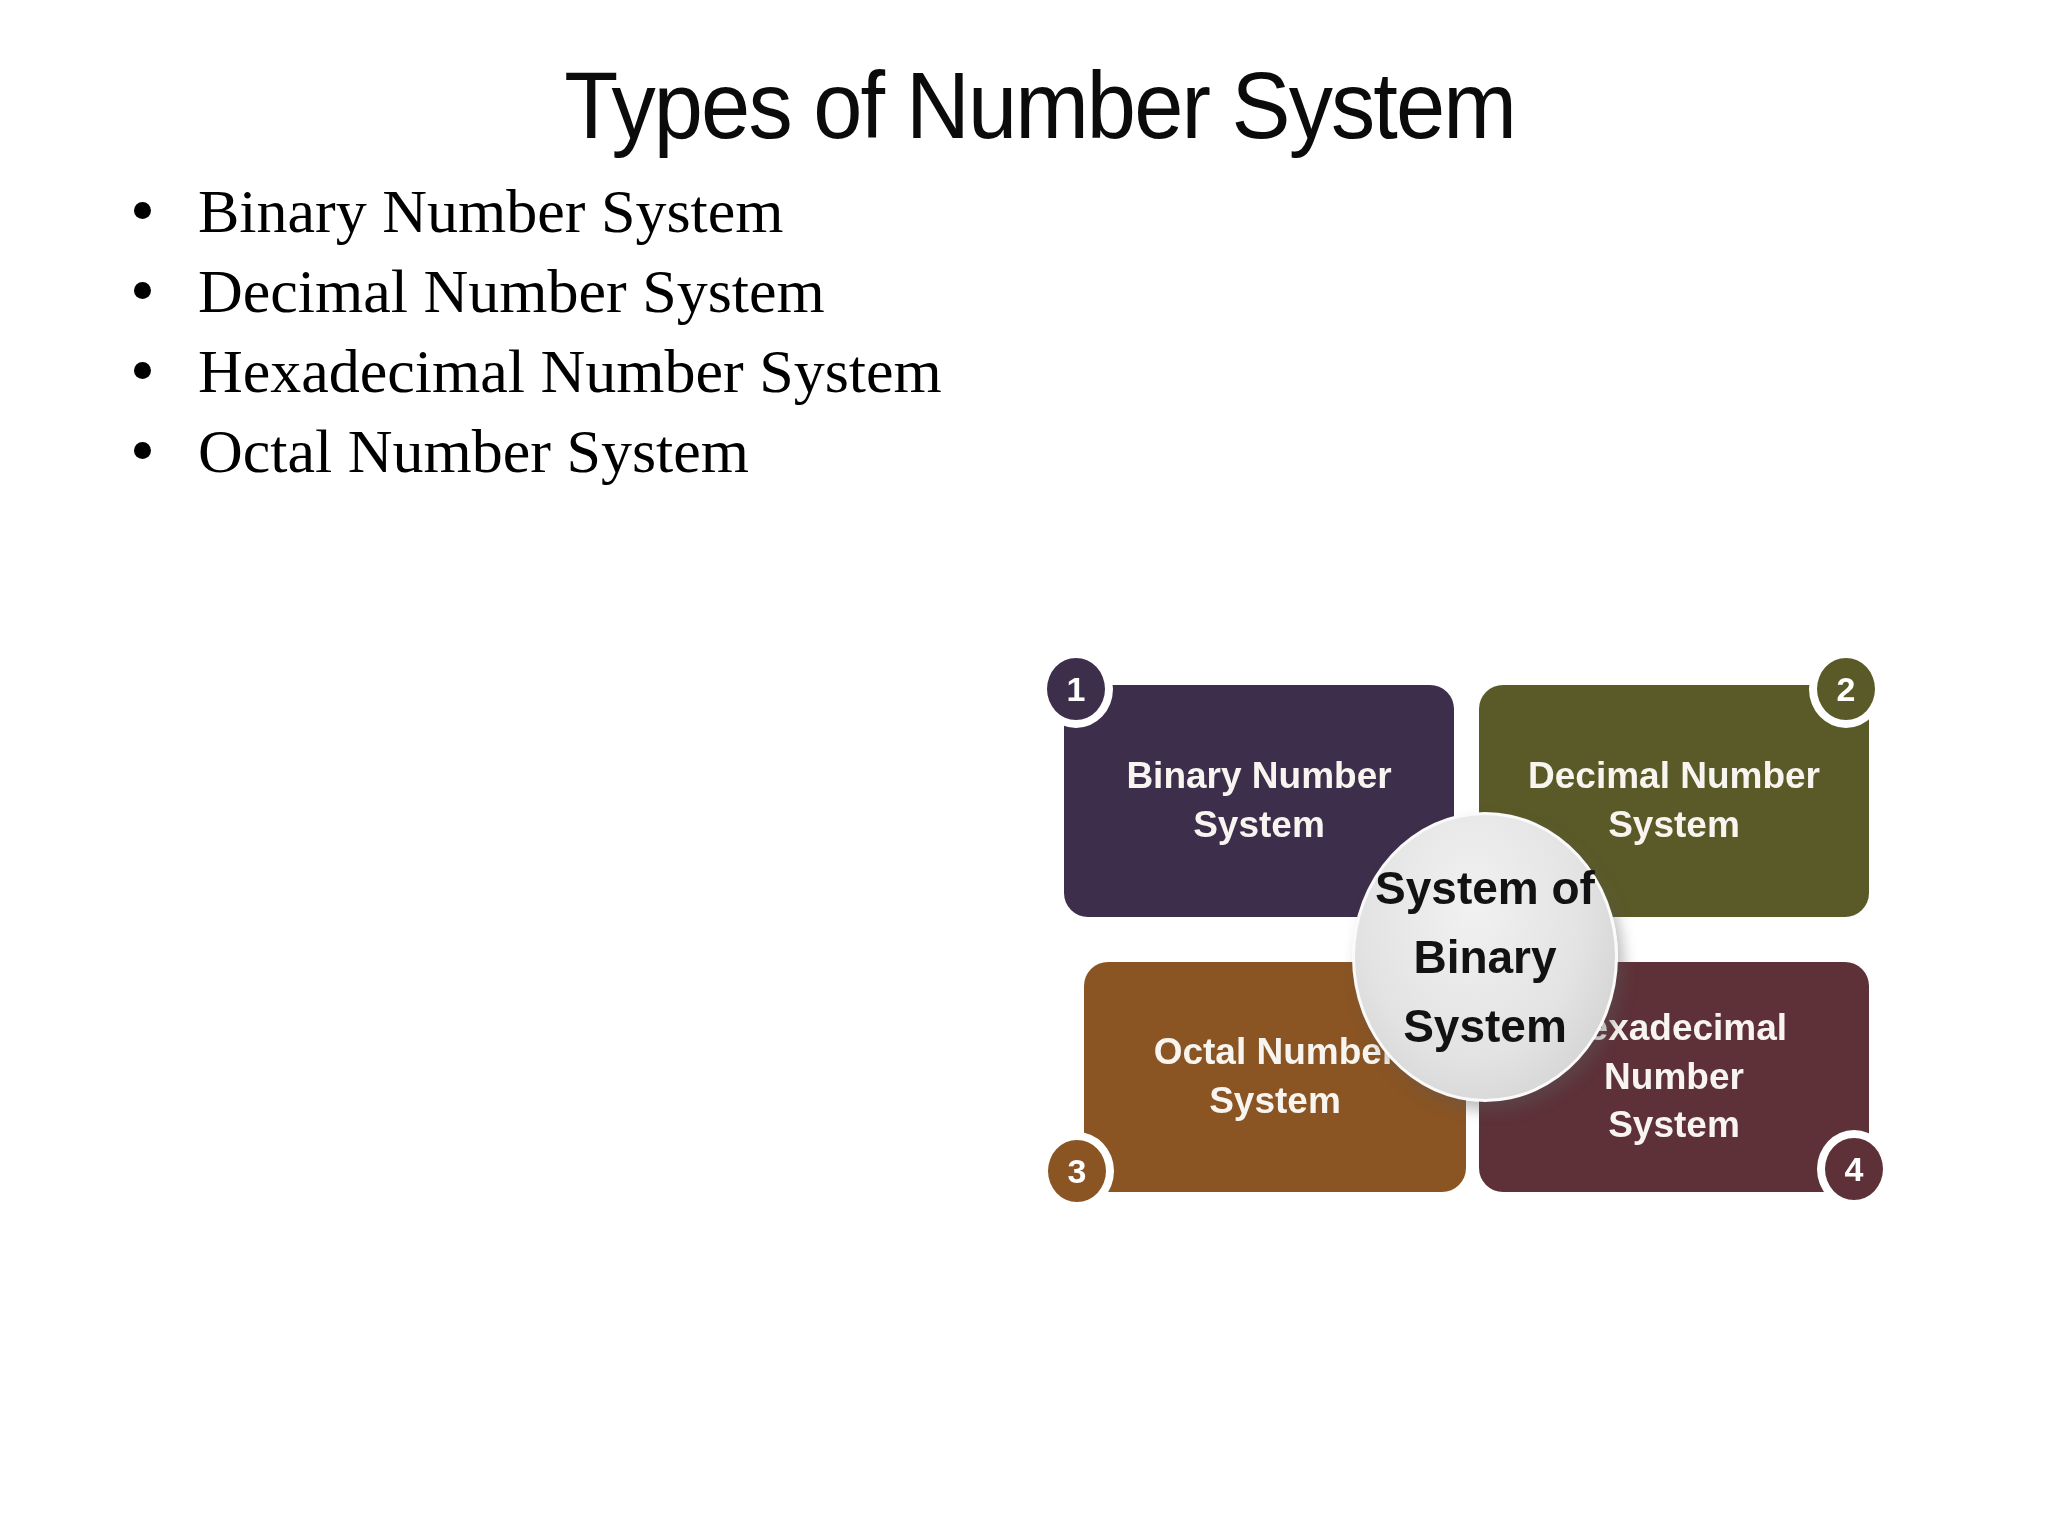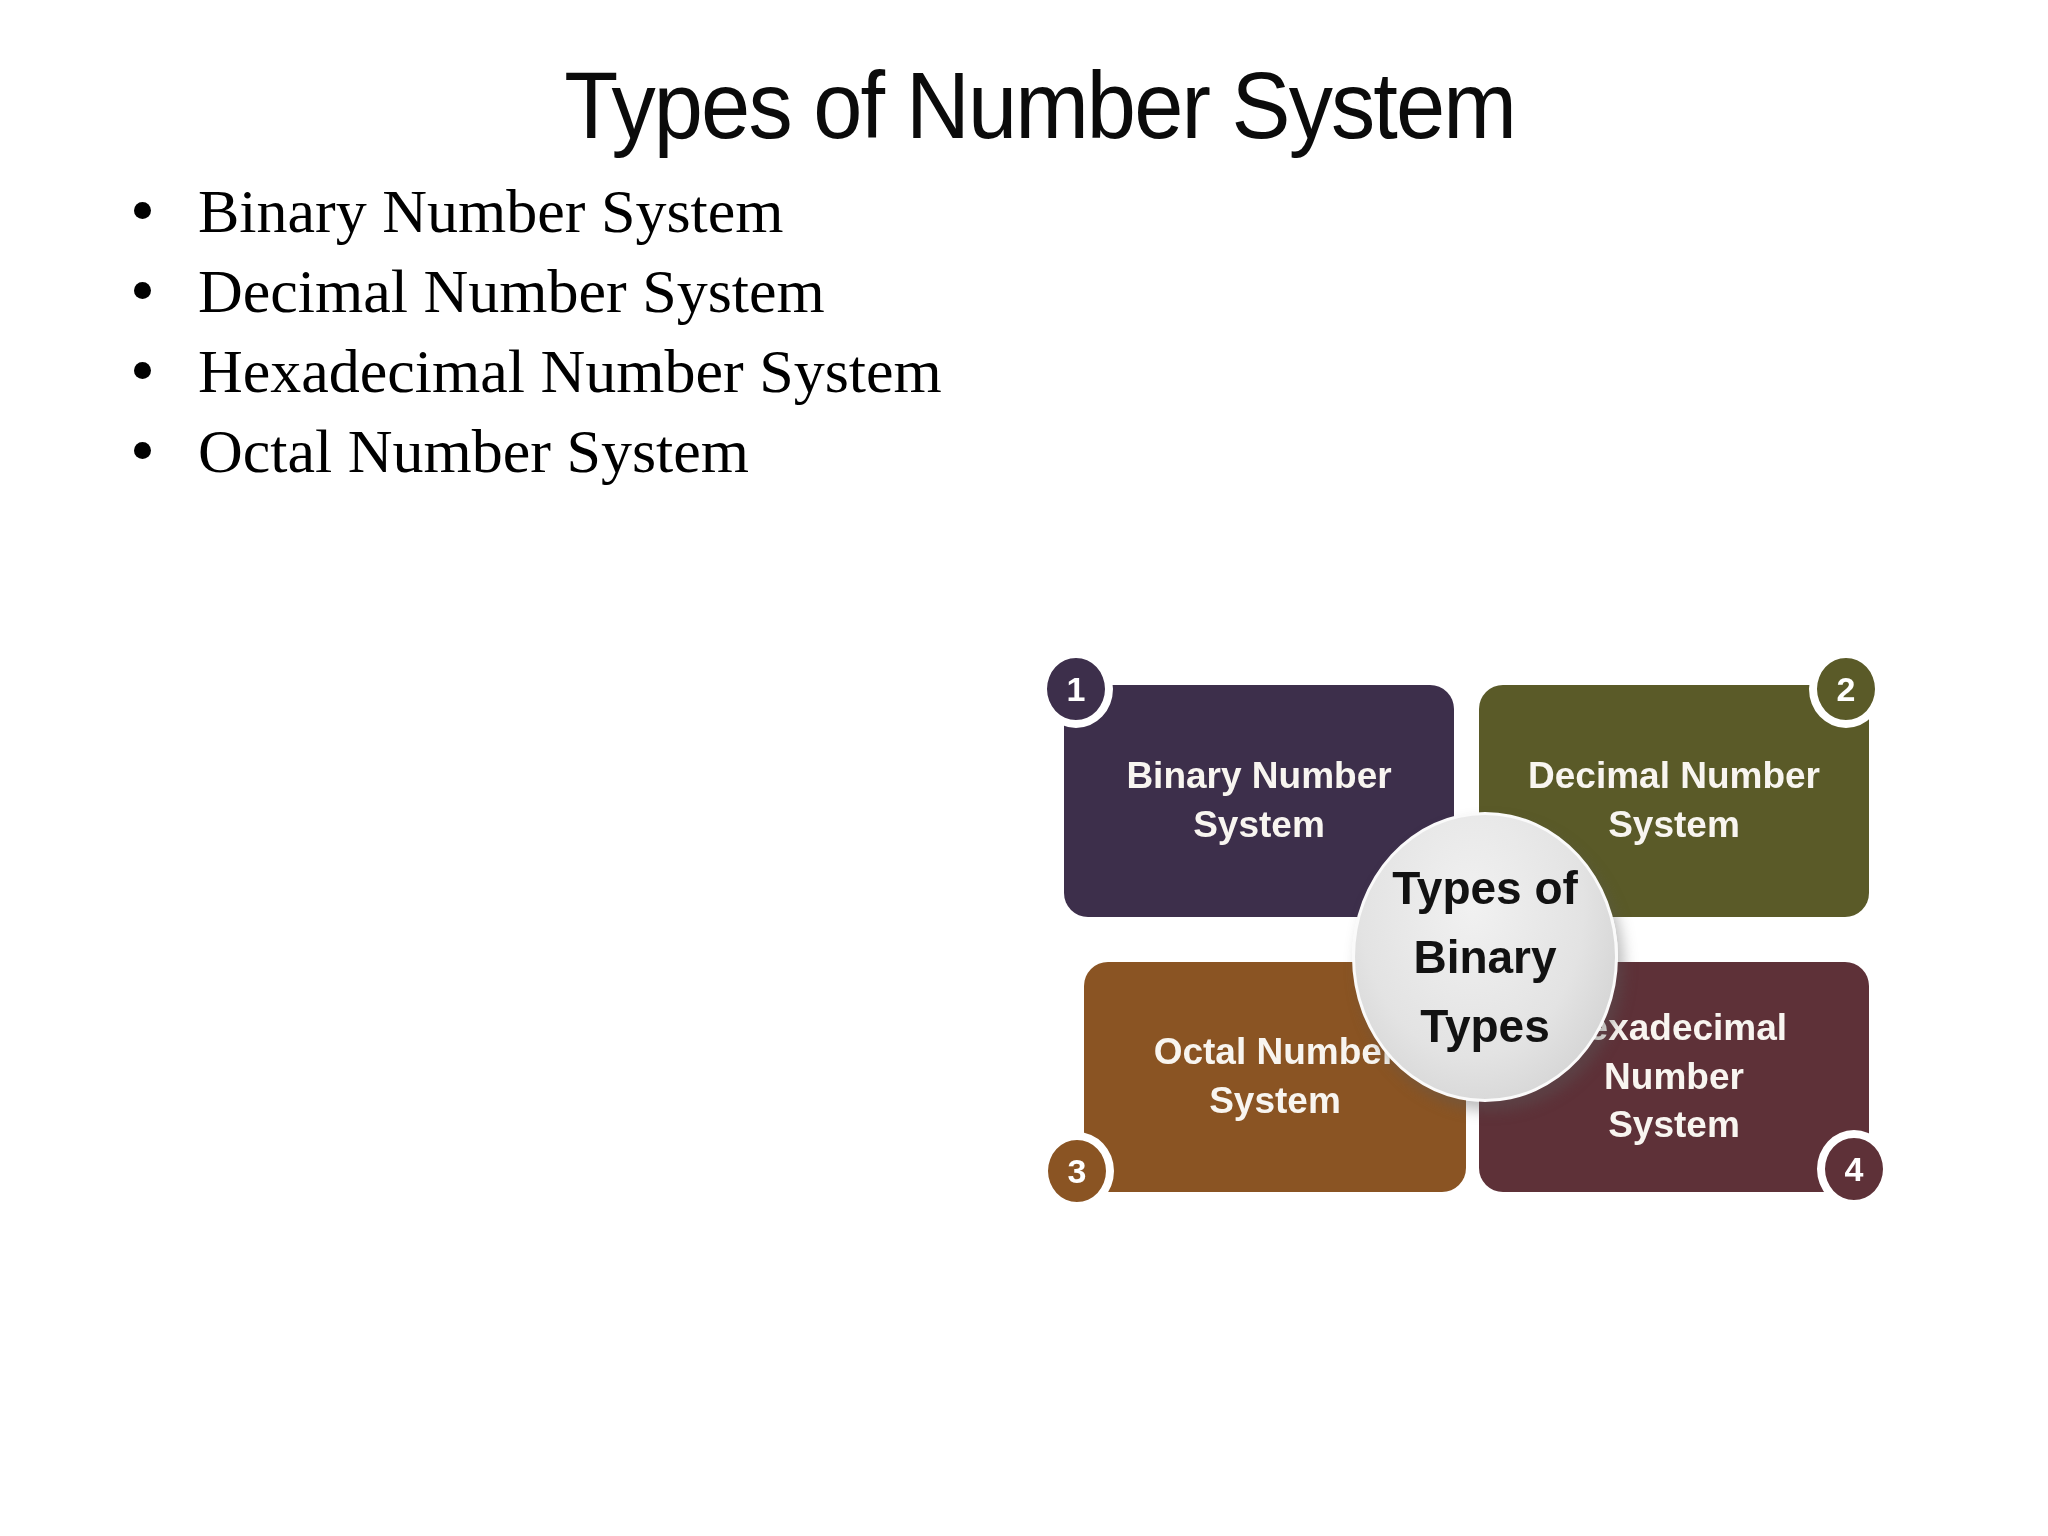--- a/index.html
+++ b/index.html
@@ -110,19 +110,19 @@
       <span>2</span>
     </div>
     <div class="badge badge3">
       <span>3</span>
     </div>
     <div class="badge badge4">
       <span>4</span>
     </div>
 
     <div class="center-ellipse">
-      <span>Types of</span>
+      <span>System of</span>
       <span>Binary</span>
-      <span>Types</span>
+      <span>System</span>
     </div>
 
   </div>
 </div>
 
 </body></html>

